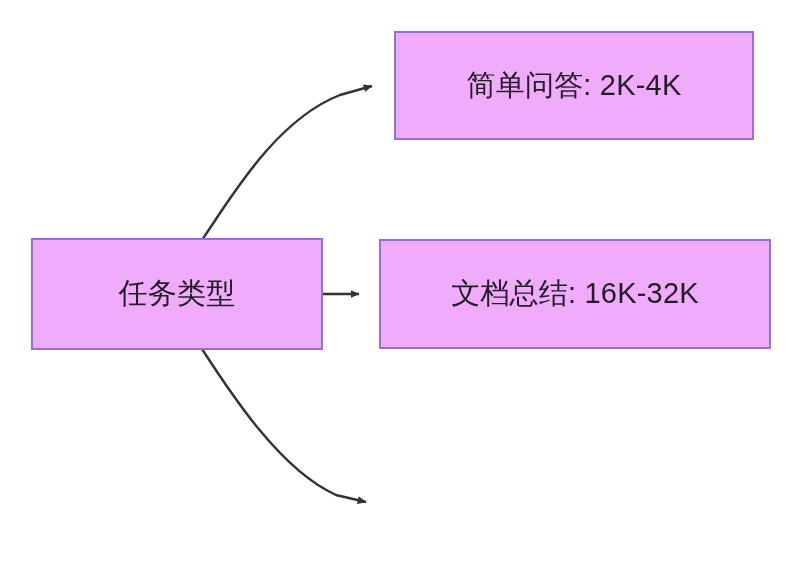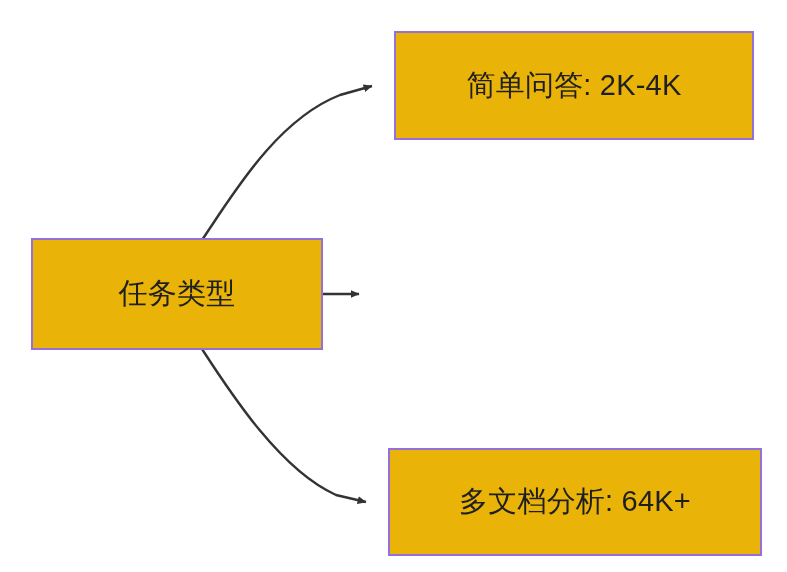--- a/index.html
+++ b/index.html
@@ -19,21 +19,21 @@
     position: absolute;
     left: 0;
     top: 0;
     width: 787px;
     height: 572px;
     pointer-events: none;
   }
   .node {
     position: absolute;
     box-sizing: border-box;
-    background: #eab308;
+    background: #f0abfc;
     border: 2px solid #9370db;
     display: flex;
     align-items: center;
     justify-content: center;
   }
   .node-label {
     color: #1f1f22;
     font-size: 29px;
     line-height: 1.1;
     font-weight: 400;
@@ -66,18 +66,18 @@
   </svg>
 
   <div class="node node-root">
     <span class="node-label">任务类型</span>
   </div>
 
   <div class="node node-task-0">
     <span class="node-label">简单问答: 2K-4K</span>
   </div>
 
+  <div class="node node-task-1">
+    <span class="node-label">文档总结: 16K-32K</span>
+  </div>
 
-  <div class="node node-task-2">
-    <span class="node-label">多文档分析: 64K+</span>
-  </div>
 
 </div>
 
 </body></html>

